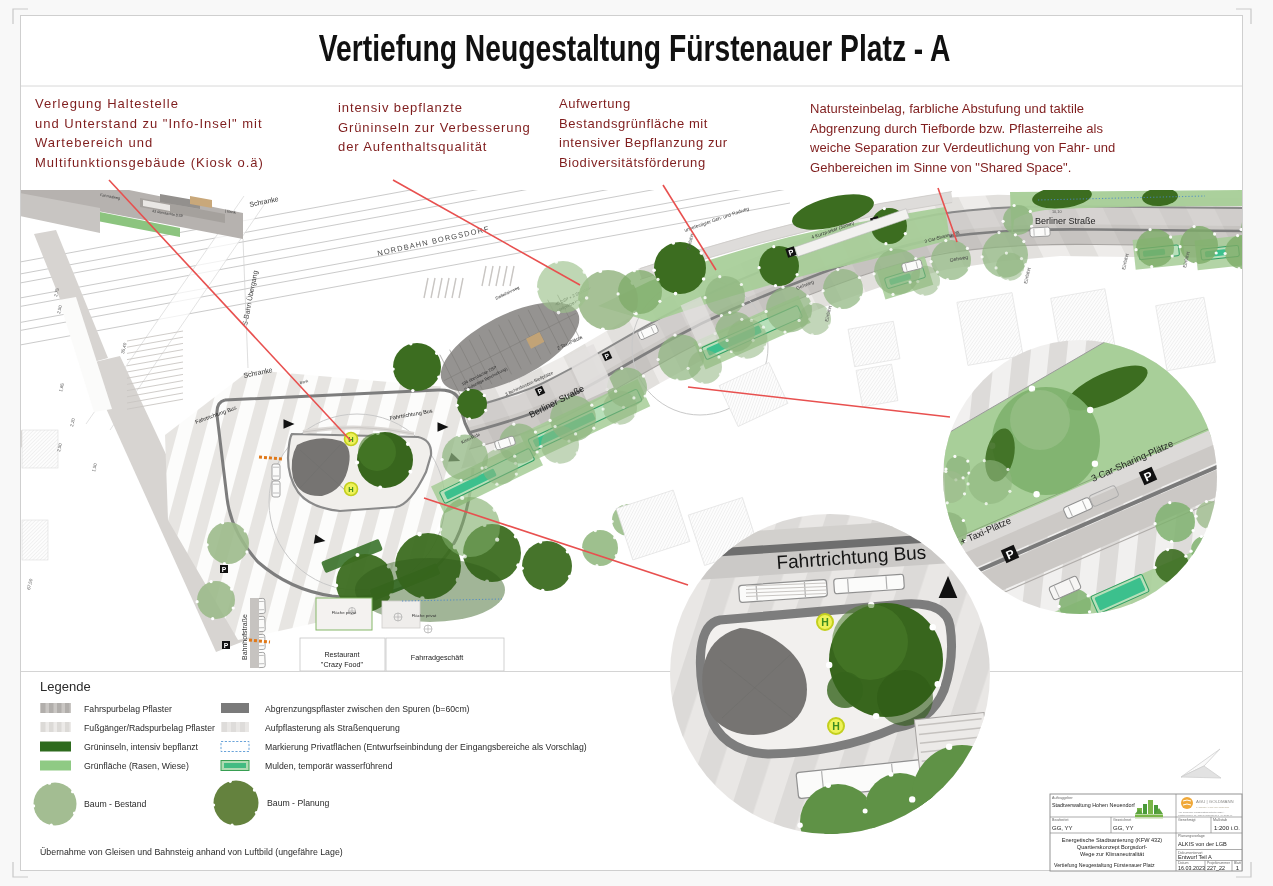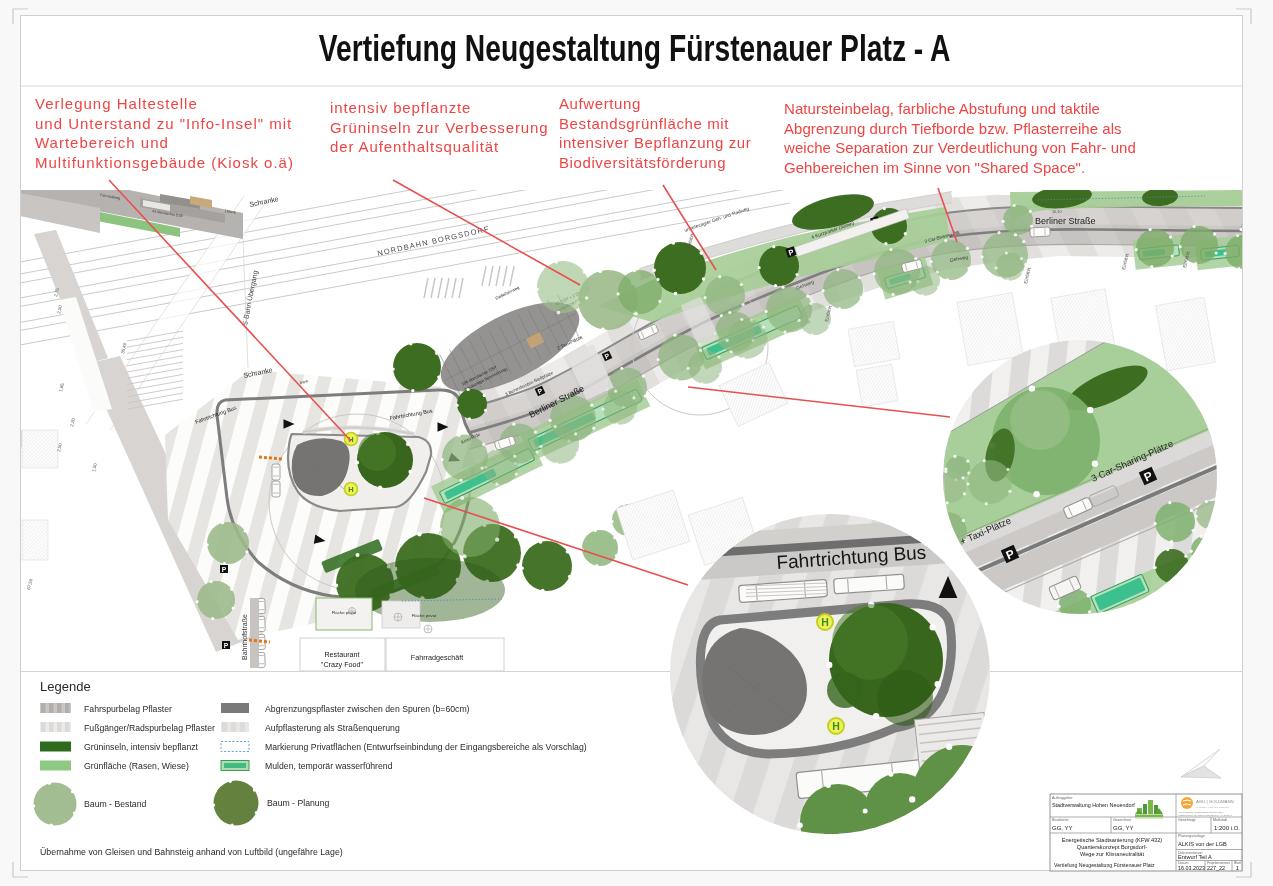--- a/index.html
+++ b/index.html
@@ -1,23 +1,23 @@
 <!DOCTYPE html>
 <html><head><meta charset="utf-8"><style>
 html,body{margin:0;padding:0}
 body{width:1273px;height:886px;background:#f8f8f8;font-family:"Liberation Sans",sans-serif;position:relative;overflow:hidden}
 .abs{position:absolute}
-.ann{font-size:15px;line-height:19.5px;color:#ef4444;white-space:nowrap}
+.ann{font-size:13px;line-height:19.5px;color:#7f1d1d;white-space:nowrap}
 </style></head><body>
 <div class="abs" style="left:20px;top:15px;width:1223px;height:856px;background:#fff"></div>
 <div class="abs" style="left:20px;top:28px;width:1223px;text-align:center;font-size:36px;font-weight:bold;color:#111;transform:scaleX(0.785);transform-origin:626px 0">Vertiefung Neugestaltung Fürstenauer Platz - A</div>
 <div class="abs ann" style="left:35px;top:94px;letter-spacing:1px">Verlegung Haltestelle<br>und Unterstand zu "Info-Insel" mit<br>Wartebereich und<br>Multifunktionsgebäude (Kiosk o.ä)</div>
-<div class="abs ann" style="left:330px;top:98px;letter-spacing:0.9px">intensiv bepflanzte<br>Grüninseln zur Verbesserung<br>der Aufenthaltsqualität</div>
+<div class="abs ann" style="left:338px;top:98px;letter-spacing:0.9px">intensiv bepflanzte<br>Grüninseln zur Verbesserung<br>der Aufenthaltsqualität</div>
 <div class="abs ann" style="left:559px;top:94px;letter-spacing:0.6px">Aufwertung<br>Bestandsgrünfläche mit<br>intensiver Bepflanzung zur<br>Biodiversitätsförderung</div>
-<div class="abs ann" style="left:784px;top:99px;letter-spacing:0.05px">Natursteinbelag, farbliche Abstufung und taktile<br>Abgrenzung durch Tiefborde bzw. Pflasterreihe als<br>weiche Separation zur Verdeutlichung von Fahr- und<br>Gehbereichen im Sinne von "Shared Space".</div>
+<div class="abs ann" style="left:810px;top:99px;letter-spacing:0.05px">Natursteinbelag, farbliche Abstufung und taktile<br>Abgrenzung durch Tiefborde bzw. Pflasterreihe als<br>weiche Separation zur Verdeutlichung von Fahr- und<br>Gehbereichen im Sinne von "Shared Space".</div>
 <svg width="1273" height="886" viewBox="0 0 1273 886" style="position:absolute;left:0;top:0">
     <defs>
 <pattern id="hatch" width="2.6" height="2.6" patternUnits="userSpaceOnUse" patternTransform="rotate(45)">
  <rect width="2.6" height="2.6" fill="#fdfdfd"></rect>
         <line x1="0" y1="0" x2="0" y2="2.6" stroke="#dadada" stroke-width="0.7"></line>
 </pattern>
 <pattern id="plazaStripes" width="27" height="40" patternUnits="userSpaceOnUse" patternTransform="rotate(15)">
  <rect width="27" height="40" fill="#fcfcfb"></rect>
         <rect width="13" height="40" fill="#e7e5e2"></rect>
 </pattern>

